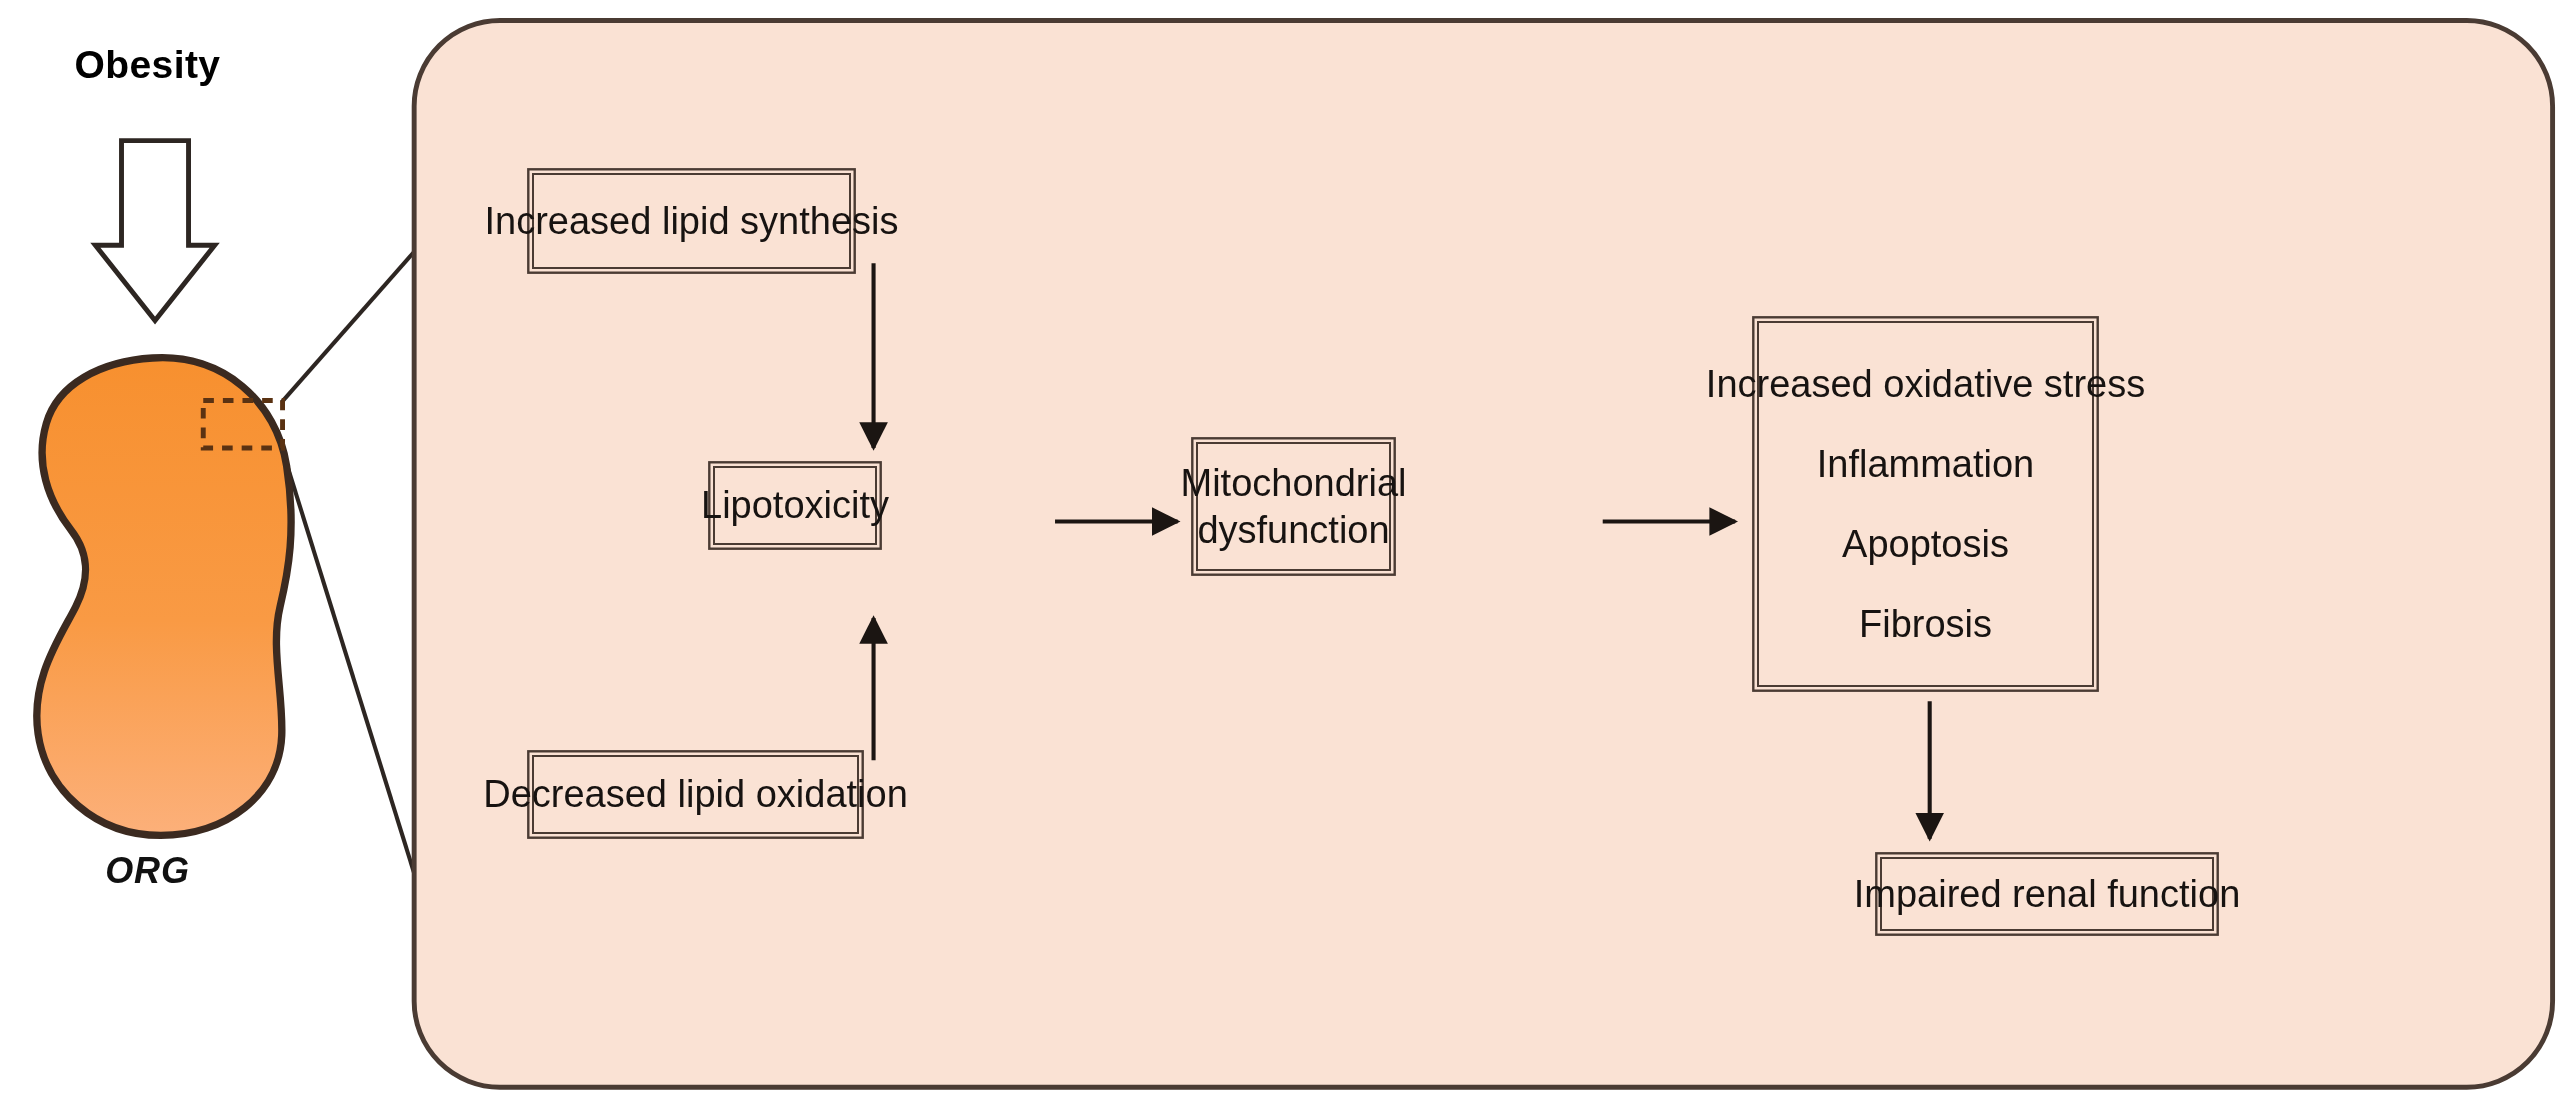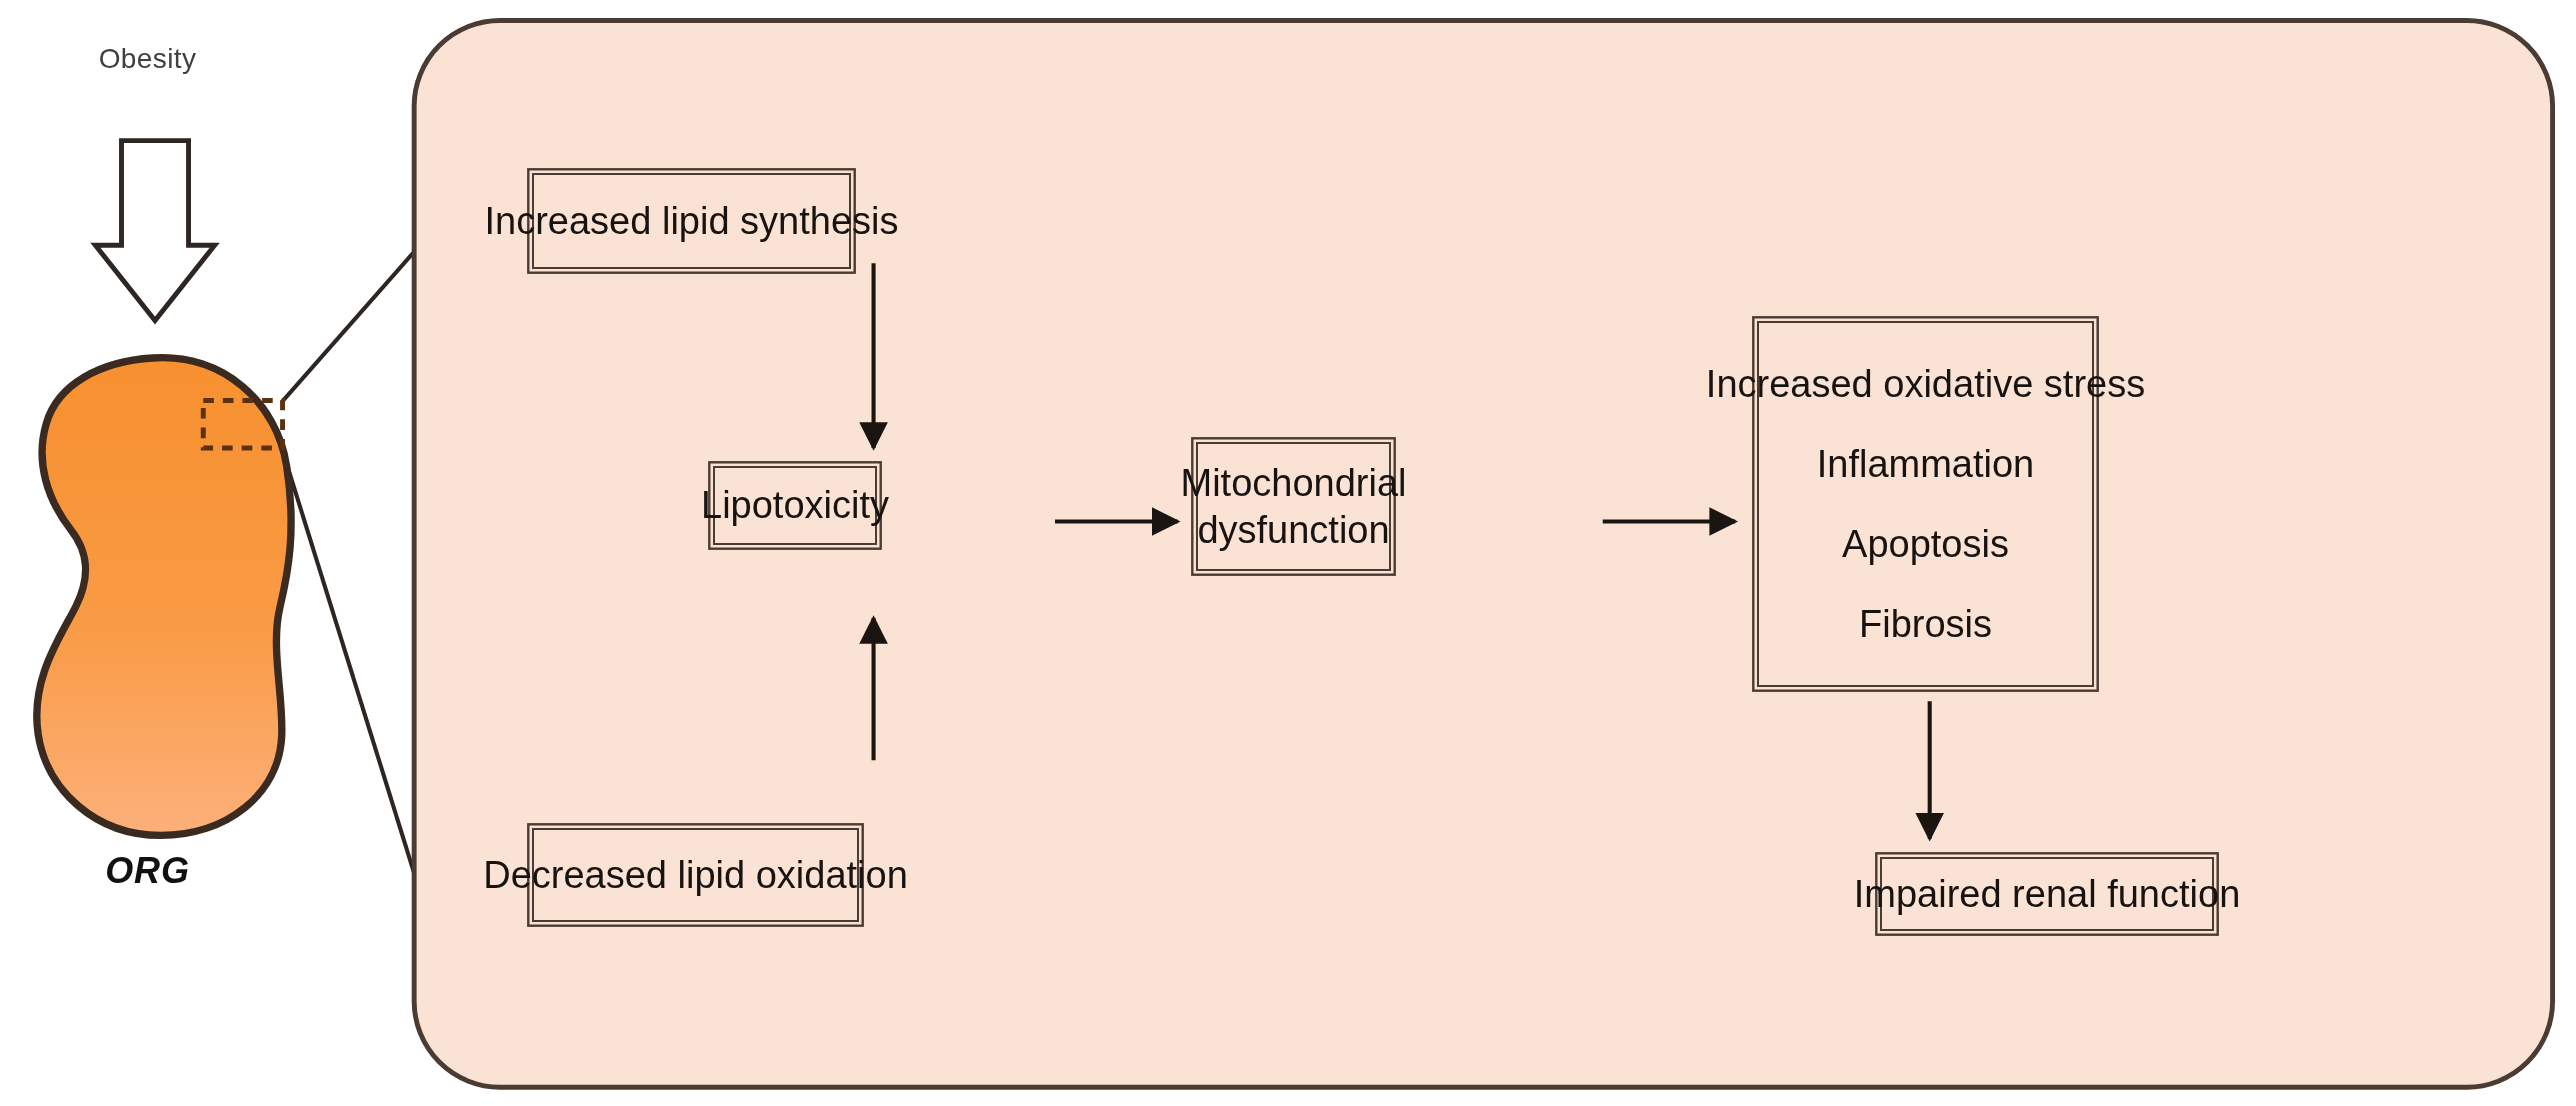--- a/index.html
+++ b/index.html
@@ -25,23 +25,23 @@
     height: 1106px;
   }
 
   
   .obesity-label {
     position: absolute;
     left: 33px;
     top: 43px;
     width: 229px;
     text-align: center;
-    font-size: 28px;
-    font-weight: normal;
-    color: #404040;
+    font-size: 39px;
+    font-weight: bold;
+    color: #000000;
     letter-spacing: 0.4px;
   }
   .org-label {
     position: absolute;
     left: 33px;
     top: 850px;
     width: 229px;
     text-align: center;
     font-size: 36px;
     font-weight: bold;
@@ -64,21 +64,21 @@
     color: #171311;
     font-size: 38px;
     line-height: 1.22;
     text-align: center;
   }
   .node .line { display: block; white-space: nowrap; }
 
   #node-increased-lipid-synthesis { left: 532px; top: 173px;  width: 319px; height: 96px; }
   #node-lipotoxicity              { left: 713px; top: 466px;  width: 164px; height: 79px; }
   #node-mitochondrial-dysfunction { left: 1196px; top: 442px; width: 195px; height: 129px; }
-  #node-decreased-lipid-oxidation { left: 532px; top: 828px;  width: 327px; height: 94px; text-align: center; }
+  #node-decreased-lipid-oxidation { left: 532px; top: 755px;  width: 327px; height: 79px; text-align: center; }
   #node-outcomes                  { left: 1757px; top: 321px; width: 337px; height: 366px;
                                     justify-content: space-around; padding: 21px 13px; }
   #node-impaired-renal-function   { left: 1880px; top: 857px; width: 334px; height: 74px; }
 
   #node-outcomes .line { margin: 0; }
 
   
   .outcome-line { font-size: 38px; }
 </style>
 </head>

